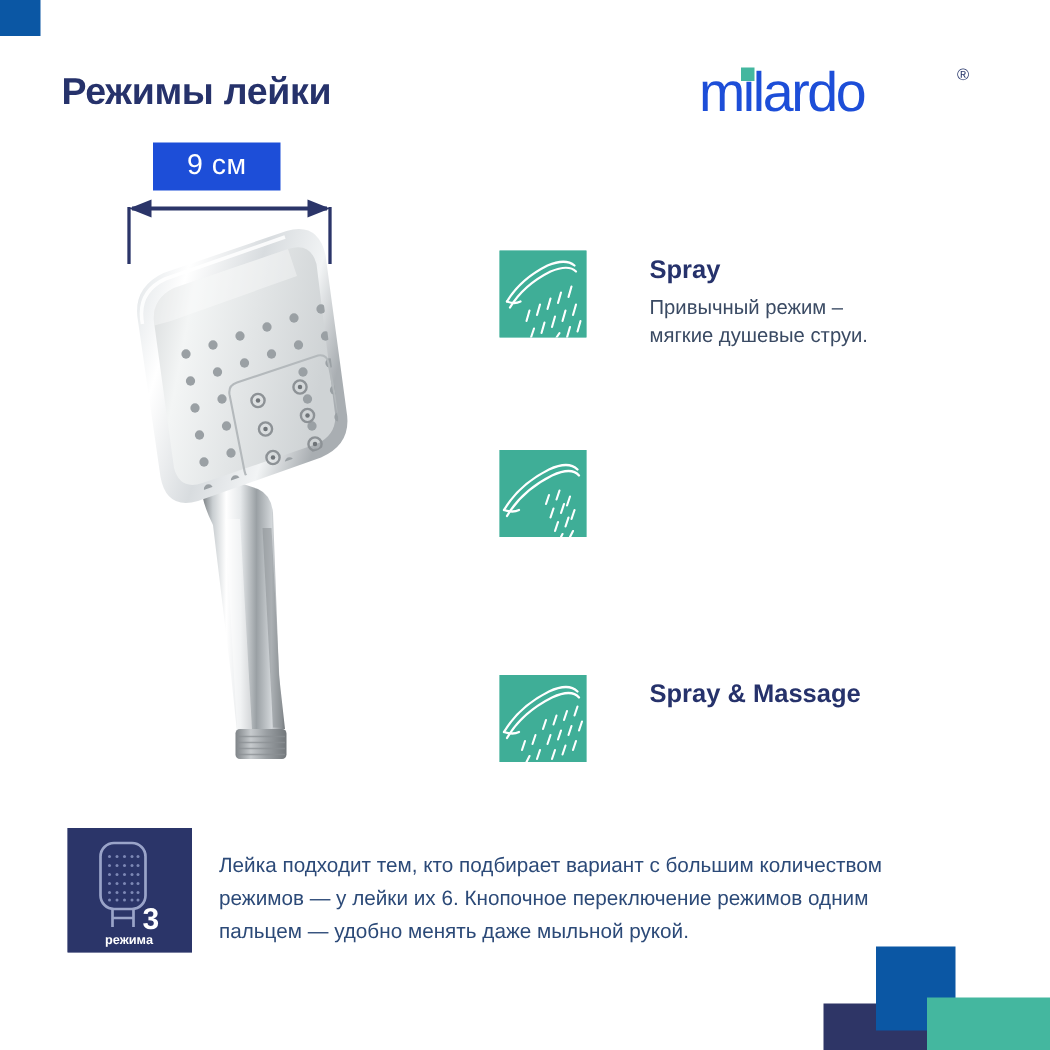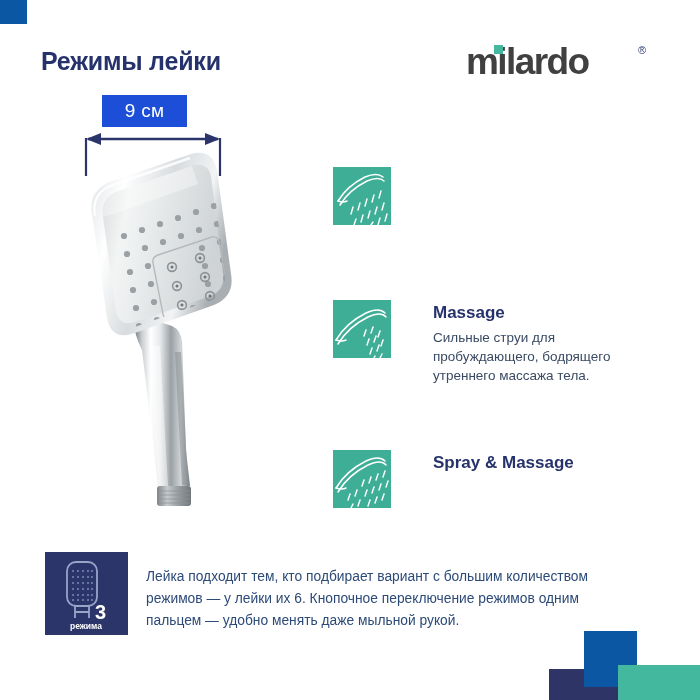--- a/index.html
+++ b/index.html
@@ -41,22 +41,22 @@
     white-space: nowrap;
   }
   #brand-logo {
     position: absolute;
     left: 466px;
     top: 42px;
     height: 40px;
   }
   .logo-word {
     font-size: 37px;
-    font-weight: bold;
-    color: #404040;
+    font-weight: normal;
+    color: #1d4ed8;
     letter-spacing: -1.6px;
     line-height: 40px;
     position: relative;
     display: inline-block;
   }
   .logo-dot {
     position: absolute;
     left: 28px;
     top: 3px;
     width: 9px;
@@ -325,20 +325,25 @@
         <line x1="23" y1="52" x2="21" y2="58"></line>
           <line x1="30" y1="48" x2="28" y2="55"></line>
         <line x1="37" y1="44" x2="35" y2="51"></line>
           <line x1="44" y1="40" x2="42" y2="47"></line>
         <line x1="51" y1="36" x2="49" y2="43"></line>
         <line x1="40" y1="55" x2="38" y2="58"></line>
           <line x1="47" y1="51" x2="45" y2="58"></line>
         <line x1="54" y1="47" x2="52" y2="54"></line>
       </g>
     </svg>
+    <div class="feature-text">
+      <div class="feature-title">Spray</div>
+      <div class="feature-desc">Привычный режим –
+мягкие душевые струи.</div>
+    </div>
   </div>
 
   <div class="feature-row" id="feature-1">
     <svg class="feature-icon" viewBox="0 0 58 58">
       <rect width="58" height="58" fill="#3fae97"></rect>
       <g fill="none" stroke="#ffffff" stroke-width="1.5" stroke-linecap="round">
         <path d="M 3 40 Q 13 23 33 13 Q 46 7 52 13"></path>
         <path d="M 5 44 Q 15 27 35 17 Q 48 11 53 17"></path>
         <path d="M 3 40 Q 9 42 13 40"></path>
       </g>
@@ -348,26 +353,20 @@
         <line x1="36" y1="39" x2="34" y2="45"></line>
           <line x1="43" y1="36" x2="41" y2="42"></line>
         <line x1="39" y1="48" x2="37" y2="54"></line>
           <line x1="46" y1="45" x2="44" y2="51"></line>
         <line x1="42" y1="56" x2="41" y2="58"></line>
           <line x1="49" y1="54" x2="47" y2="58"></line>
         <line x1="47" y1="31" x2="45" y2="37"></line>
           <line x1="50" y1="40" x2="48" y2="46"></line>
       </g>
     </svg>
-    <div class="feature-text">
-      <div class="feature-title">Massage</div>
-      <div class="feature-desc">Сильные струи для
-пробуждающего, бодрящего
-утреннего массажа тела.</div>
-    </div>
   </div>
 
   <div class="feature-row" id="feature-2">
     <svg class="feature-icon" viewBox="0 0 58 58">
       <rect width="58" height="58" fill="#3fae97"></rect>
       <g fill="none" stroke="#ffffff" stroke-width="1.5" stroke-linecap="round">
         <path d="M 3 38 Q 13 21 33 11 Q 46 5 52 11"></path>
         <path d="M 5 42 Q 15 25 35 15 Q 48 9 53 15"></path>
         <path d="M 3 38 Q 9 40 13 38"></path>
       </g>

